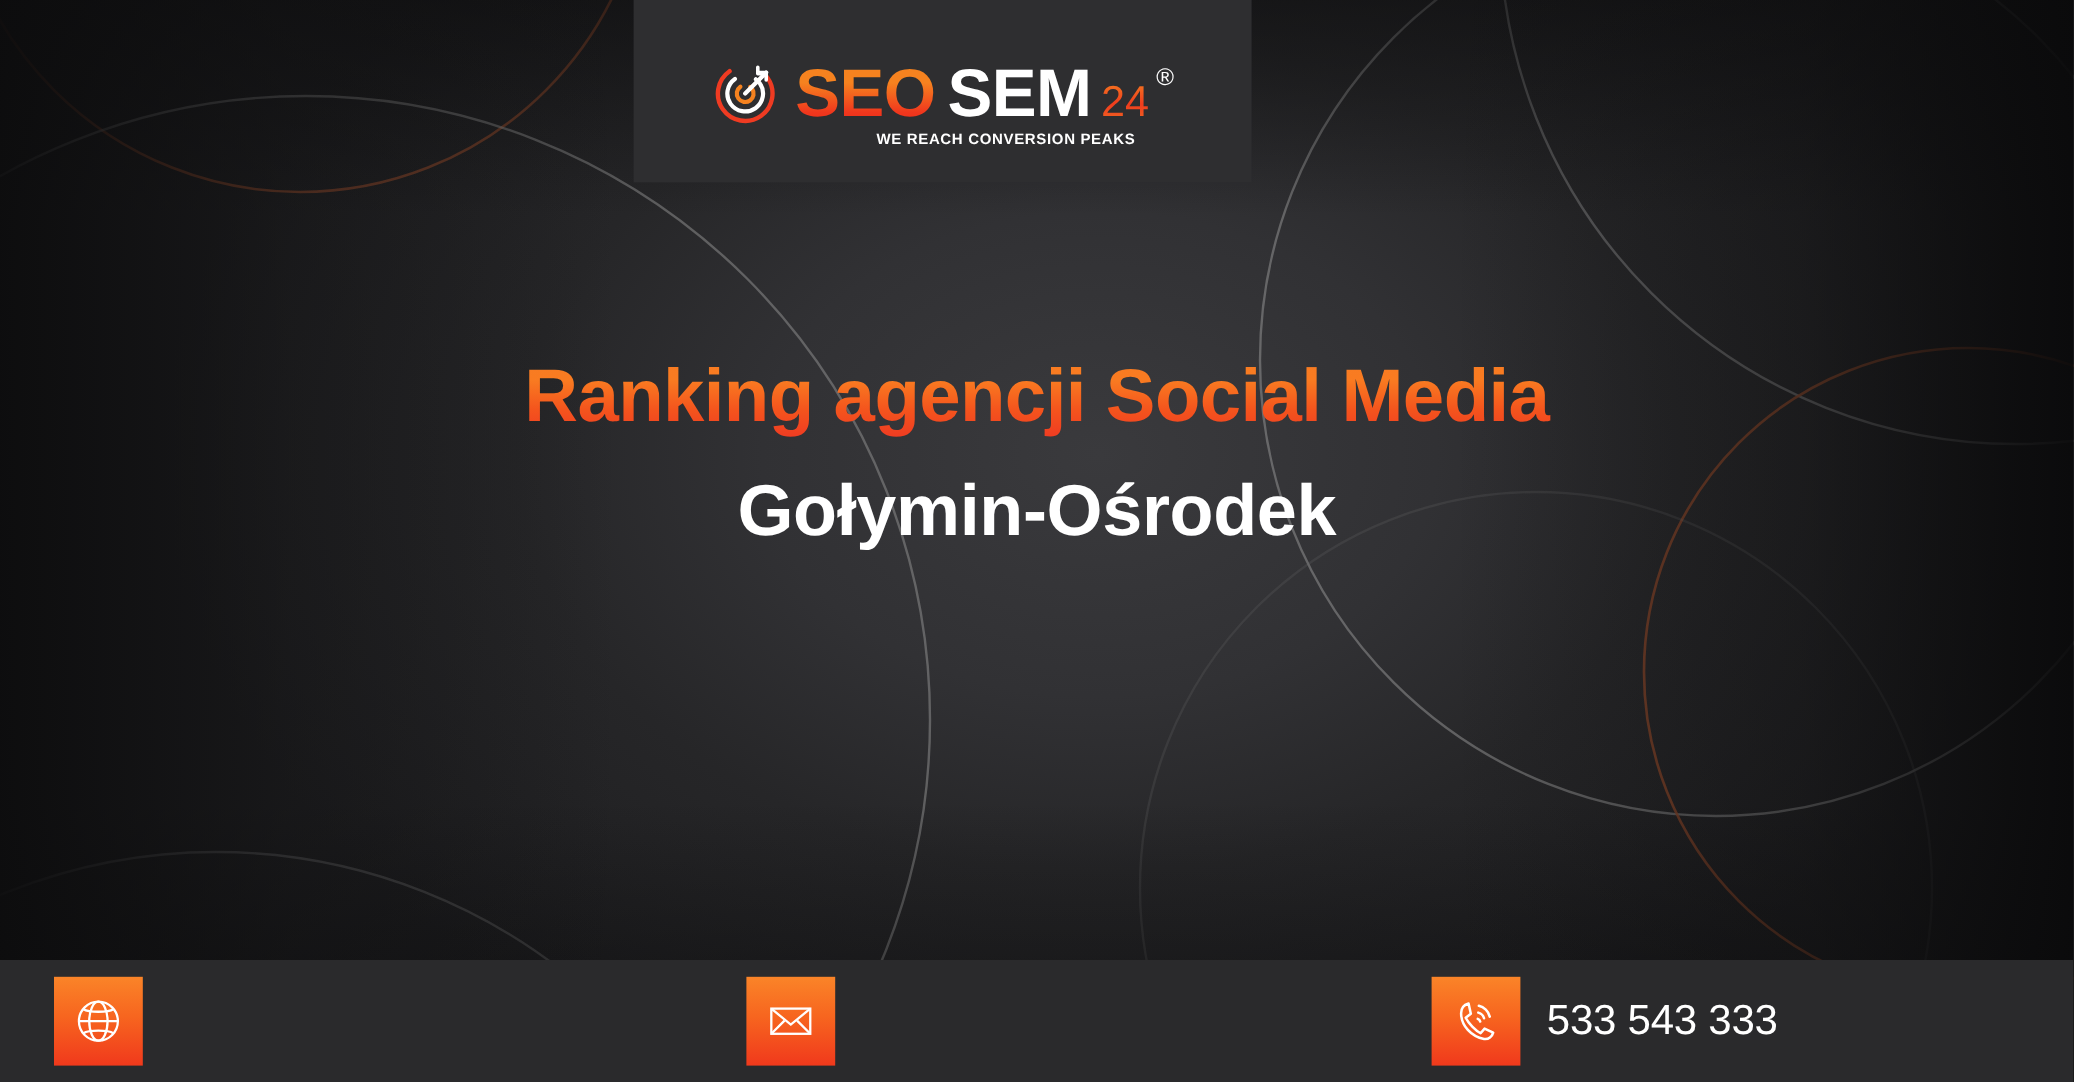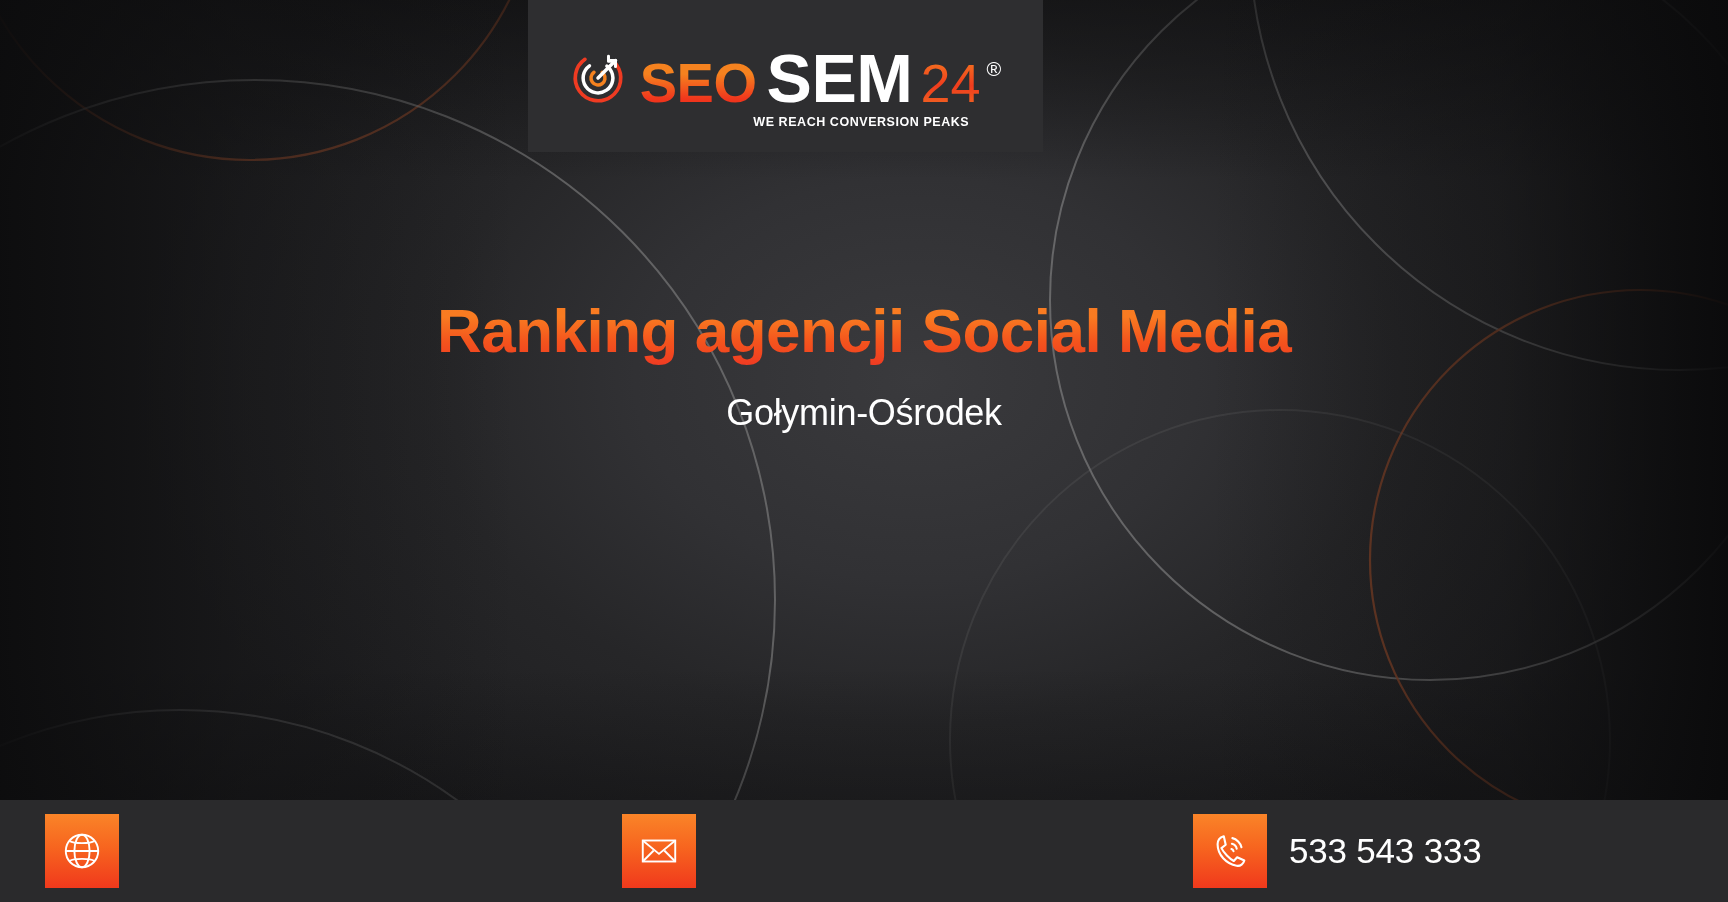--- a/index.html
+++ b/index.html
@@ -67,28 +67,28 @@
   .w-seo {
     font-size: 56px;
     font-weight: 700;
     letter-spacing: -0.5px;
     background: linear-gradient(180deg, #f5821f 0%, #f5821f 34%, #f0371d 78%, #ee2a16 100%);
     -webkit-background-clip: text;
     background-clip: text;
     color: transparent;
   }
   .w-sem {
-    font-size: 68px;
+    font-size: 56px;
     font-weight: 700;
     color: #ffffff;
     letter-spacing: -0.5px;
     margin-left: 10px;
   }
   .w-24 {
-    font-size: 54px;
+    font-size: 36px;
     font-weight: 400;
     letter-spacing: 0px;
     margin-left: 8px;
     background: linear-gradient(180deg, #f57c20 0%, #ef3c1d 55%, #f06a22 100%);
     -webkit-background-clip: text;
     background-clip: text;
     color: transparent;
   }
   .w-reg {
     font-size: 20px;
@@ -121,22 +121,22 @@
     font-weight: 700;
     line-height: 1.12;
     letter-spacing: -0.5px;
     margin: 0;
     background: linear-gradient(180deg, #f77c22 0%, #f97b21 30%, #f4541d 66%, #ef3b22 100%);
     -webkit-background-clip: text;
     background-clip: text;
     color: transparent;
   }
   .subtitle {
-    font-size: 36px;
-    font-weight: 400;
+    font-size: 60px;
+    font-weight: 700;
     color: #ffffff;
     margin: 28px 0 0 0;
     line-height: 1.1;
     letter-spacing: -0.3px;
   }
 
   
   .footer {
     position: absolute;
     left: 0;

